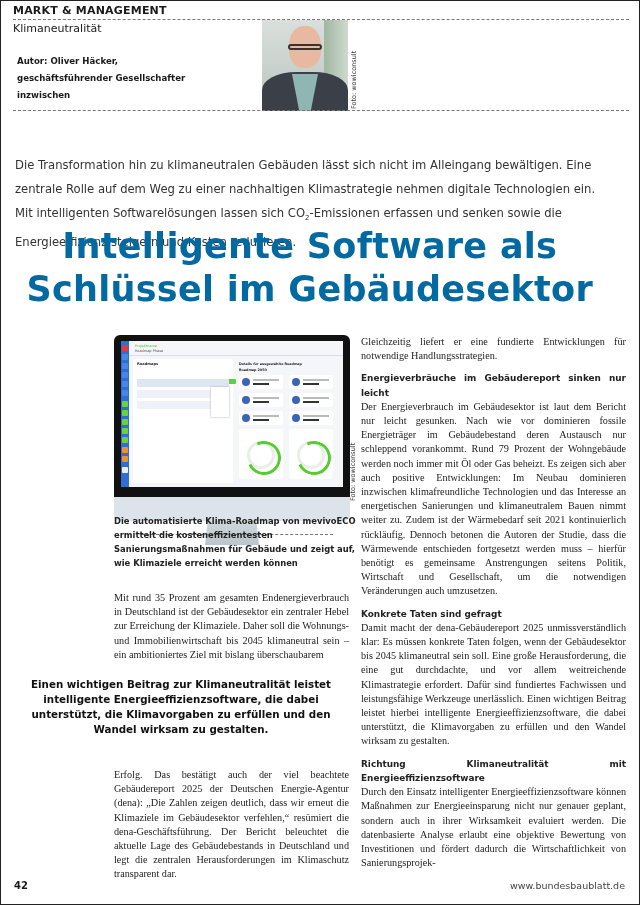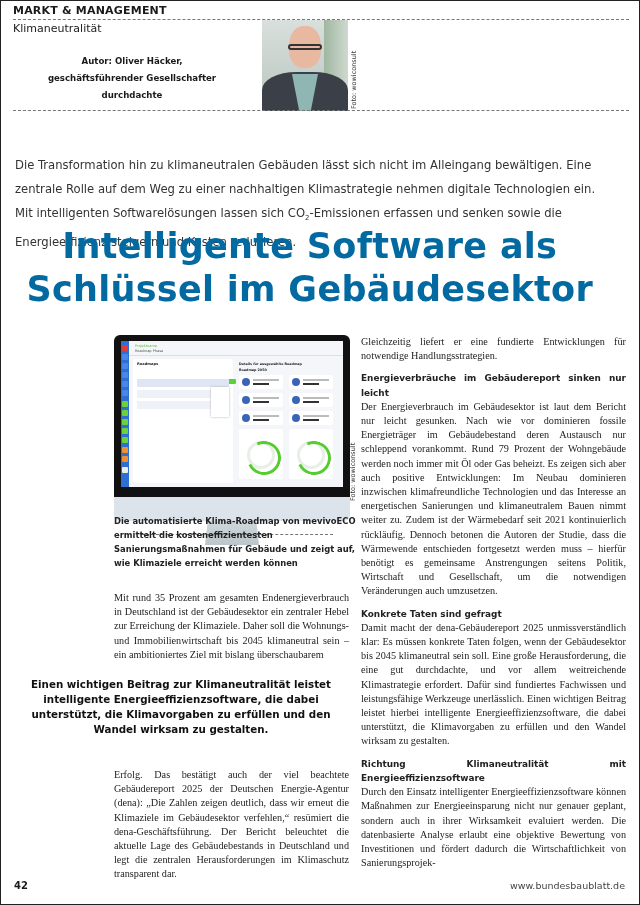--- a/index.html
+++ b/index.html
@@ -3,21 +3,21 @@
 <meta charset="utf-8">
 <style>
   html,body{margin:0;padding:0;background:#fff;}
   body{width:640px;height:905px;position:relative;overflow:hidden;color:#1a1a1a;}
   .page{position:absolute;left:0;top:0;width:638px;height:903px;border:1px solid #222;}
   .sans{font-family:"DejaVu Sans","Liberation Sans",sans-serif;}
   .serif{font-family:"Liberation Serif","DejaVu Serif",serif;}
   .sec-title{position:absolute;left:12px;top:3px;font-size:11px;font-weight:bold;letter-spacing:0.2px;}
   .dot-line{position:absolute;height:0;border-top:1px dashed #777;}
   .sub-title{position:absolute;left:12px;top:21px;font-size:11px;}
-  .author{position:absolute;right:392px;top:52px;width:230px;text-align:center;font-size:8.6px;line-height:17px;font-weight:bold;}
+  .author{position:absolute;right:392px;top:52px;width:230px;text-align:left;font-size:8.6px;line-height:17px;font-weight:bold;}
   .portrait{position:absolute;left:261px;top:19px;width:86px;height:91px;background:linear-gradient(180deg,#d9dfdc 0%,#c6d0cb 60%,#b8c4be 100%);overflow:hidden;}
   .portrait .head{position:absolute;left:27px;top:6px;width:32px;height:42px;border-radius:45% 45% 42% 42%;background:#e8b9a0;}
   .portrait .glasses{position:absolute;left:26px;top:24px;width:34px;height:6px;border:2px solid #333;border-radius:3px;box-sizing:border-box;}
   .portrait .plant{position:absolute;left:62px;top:0;width:24px;height:91px;background:linear-gradient(90deg,#9fb7a1,#cfd9cf);}
   .portrait .body{position:absolute;left:0;top:52px;width:86px;height:45px;background:#3b3f47;border-radius:40% 40% 0 0;}
   .portrait .shirt{position:absolute;left:30px;top:54px;width:26px;height:40px;background:#8fb6b3;clip-path:polygon(0 0,100% 0,70% 100%,30% 100%);}
   .vcredit{position:absolute;font-size:6.5px;color:#333;transform:rotate(-90deg);transform-origin:left top;white-space:nowrap;}
   .lead{position:absolute;left:14px;top:152px;width:600px;font-size:11.6px;line-height:24px;color:#333;}
   .lead sub{font-size:7px;}
   .headline{position:absolute;right:46px;top:224px;text-align:center;font-size:35px;line-height:43px;font-weight:bold;letter-spacing:0.3px;color:#0369a1;}
@@ -54,21 +54,21 @@
 
 <div class="page">
 
   <div class="sec-title sans">MARKT &amp; MANAGEMENT</div>
   <div class="dot-line" style="left:12px;top:18px;width:616px;"></div>
   <div class="sub-title sans">Klimaneutralität</div>
 
   <div class="author sans">
     <div><span>Autor:</span> <span>Oliver Häcker,</span></div>
     <div>geschäftsführender Gesellschafter</div>
-    <div>durchdachte</div>
+    <div>inzwischen</div>
   </div>
   <div class="portrait">
     <div class="plant"></div>
     <div class="body"></div>
     <div class="shirt"></div>
     <div class="head"></div>
     <div class="glasses"></div>
   </div>
   <div class="vcredit sans" style="left:349px;top:108px;">Foto: wowiconsult</div>
   <div class="dot-line" style="left:12px;top:109px;width:616px;"></div>

